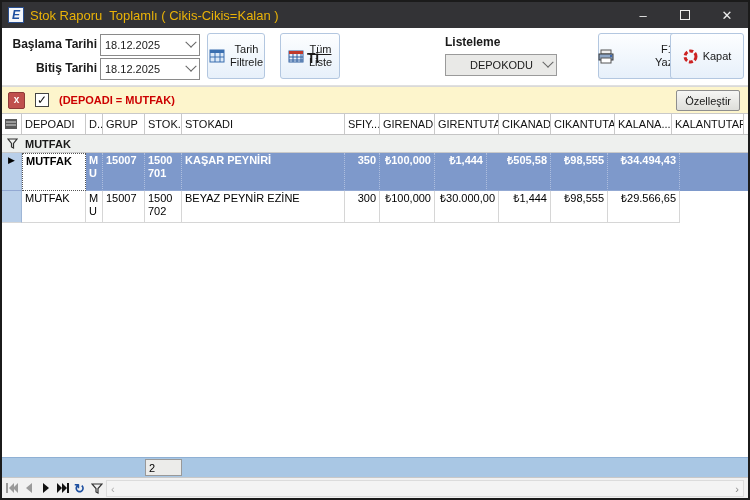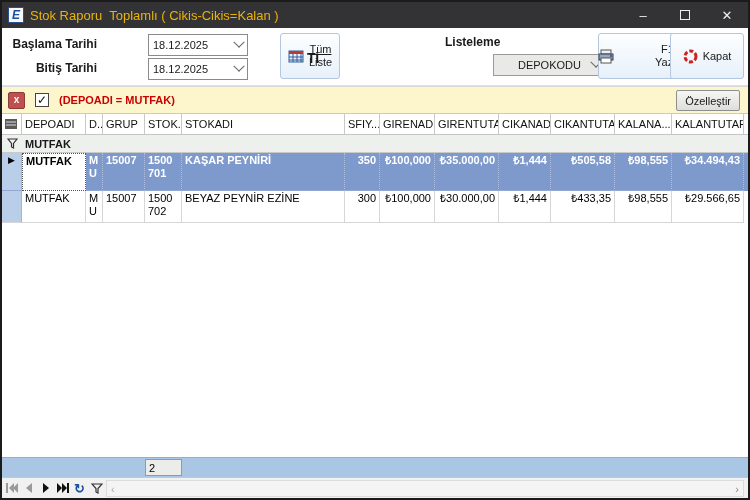--- a/index.html
+++ b/index.html
@@ -12,21 +12,21 @@
   .titlebar { height:26px; background:#333336; display:flex; align-items:center; flex:0 0 auto; }
   .app-icon { width:16px; height:16px; margin:0 6px 0 6px; background:#f5f7fa; border:1px solid #2a4f8f; display:flex; align-items:center; justify-content:center; font-weight:bold; font-style:italic; color:#1d4fa0; font-size:12px; }
   .title-text { color:#eab308; font-size:13px; white-space:pre; }
   .title-controls { margin-left:auto; display:flex; height:100%; }
   .tc-btn { width:42px; height:100%; display:flex; align-items:center; justify-content:center; color:#eee; font-size:13px; }
   .tc-max-glyph { width:10px; height:10px; border:1.5px solid #eee; }
 
   
   .toolbar { height:58px; background:#fff; border-bottom:1px solid #e0e0e0; position:relative; flex:0 0 auto; }
   .date-label { position:absolute; font-weight:bold; font-size:12px; text-align:right; width:90px; }
-  .combo { position:absolute; height:22px; background:#fff; border:1px solid #8a8a8a; display:flex; align-items:center; padding:0 4px; font-size:11px;margin-left:48px; }
+  .combo { position:absolute; height:22px; background:#fff; border:1px solid #8a8a8a; display:flex; align-items:center; padding:0 4px; font-size:11px; }
   .combo .chev { margin-left:auto; width:8px; height:8px; border-right:1.5px solid #666; border-bottom:1.5px solid #666; transform:rotate(45deg) translate(-2px,-2px); }
   .office-btn { position:absolute; top:5px; height:46px; border:1px solid #b3c7e0; border-radius:3px; background:linear-gradient(#fdfeff,#e7f0fa); display:flex; align-items:center; justify-content:center; gap:5px; padding:0 7px; cursor:default; }
   .office-btn .lbl { line-height:13px; text-align:center; }
   .ico { display:inline-block; }
   .listeleme-label { position:absolute; left:443px; top:7px; font-weight:bold; font-size:12px; }
   .combo-gray { background:#e9e9e7; border:1px solid #9a9a9a; }
   .partial-label { position:absolute; left:305px; top:22px; font-weight:bold; font-size:14px; }
 
   
   .filterbar { height:28px; background:#fdf5cc; border-top:1px solid #d9d9d9; border-bottom:1px solid #c9c9c9; display:flex; align-items:center; flex:0 0 auto; position:relative; }
@@ -92,20 +92,32 @@
     <div class="combo" style="left:98px; top:6px; width:100px;">
       <span>18.12.2025</span>
       <span class="chev"></span>
     </div>
     <div class="date-label" style="left:5px; top:33px;">Bitiş Tarihi</div>
     <div class="combo" style="left:98px; top:30px; width:100px;">
       <span>18.12.2025</span>
       <span class="chev"></span>
     </div>
 
+    <div class="office-btn" style="left:205px; width:58px;">
+      <span class="ico">
+        <svg width="16" height="16">
+            <rect x="1" y="2" width="14" height="12" fill="#dce9f7" stroke="#3a6fb0"></rect>
+            <rect x="1" y="2" width="14" height="3" fill="#3a6fb0"></rect>
+            <line x1="6" y1="5" x2="6" y2="14" stroke="#3a6fb0"></line>
+            <line x1="11" y1="5" x2="11" y2="14" stroke="#3a6fb0"></line>
+            <line x1="1" y1="9" x2="15" y2="9" stroke="#3a6fb0"></line>
+          </svg>
+      </span>
+      <span class="lbl"><span>Tarih</span><br><span>Filtrele</span></span>
+    </div>
 
     <div class="office-btn" style="left:278px; width:60px;">
       <span class="ico">
         <svg width="16" height="16">
             <rect x="1" y="3" width="14" height="11" fill="#e8f0fa" stroke="#2f5e9e"></rect>
             <rect x="1" y="3" width="14" height="3" fill="#c0392b"></rect>
             <line x1="5" y1="6" x2="5" y2="14" stroke="#2f5e9e"></line>
             <line x1="9" y1="6" x2="9" y2="14" stroke="#2f5e9e"></line>
             <line x1="13" y1="6" x2="13" y2="14" stroke="#2f5e9e"></line>
             <line x1="1" y1="9" x2="15" y2="9" stroke="#2f5e9e"></line>
@@ -188,39 +200,37 @@
 
     <div class="g-row row-sel">
       <div class="cell w-sel selcell sel-blue" style="color:#000; font-size:9px;">▶</div>
       <div class="cell w-depoadi focus-cell">MUTFAK</div>
       <div class="cell w-d" style="font-weight:bold;">MU</div>
       <div class="cell w-grup" style="font-weight:bold;">15007</div>
       <div class="cell w-stok" style="font-weight:bold;">1500701</div>
       <div class="cell w-stokadi" style="font-weight:bold;">KAŞAR PEYNİRİ</div>
       <div class="cell w-sfiy num" style="font-weight:bold;">350</div>
       <div class="cell w-girenad num" style="font-weight:bold;">₺100,000</div>
-      <div class="cell w-girentutar num" style="font-weight:bold;">₺35.000,00</div>
       <div class="cell w-cikanad num" style="font-weight:bold;">₺1,444</div>
       <div class="cell w-cikantutar num" style="font-weight:bold;">₺505,58</div>
       <div class="cell w-kalana num" style="font-weight:bold;">₺98,555</div>
       <div class="cell w-kalantutar num" style="font-weight:bold;">₺34.494,43</div>
     </div>
 
     <div class="g-row row-plain">
       <div class="cell w-sel selcell sel-blue"></div>
       <div class="cell w-depoadi">MUTFAK</div>
       <div class="cell w-d">MU</div>
       <div class="cell w-grup">15007</div>
       <div class="cell w-stok">1500702</div>
       <div class="cell w-stokadi">BEYAZ PEYNİR EZİNE</div>
       <div class="cell w-sfiy num">300</div>
       <div class="cell w-girenad num">₺100,000</div>
       <div class="cell w-girentutar num">₺30.000,00</div>
       <div class="cell w-cikanad num">₺1,444</div>
-      <div class="cell w-cikantutar num">₺433,35</div>
       <div class="cell w-kalantutar num" style="width:57px;flex:0 0 57px;">₺98,555</div>
       <div class="cell w-kalantutar num">₺29.566,65</div>
     </div>
 
     <div class="g-empty"></div>
 
     <div class="g-footer">
       <div class="count-cell">2</div>
     </div>
   </div>

